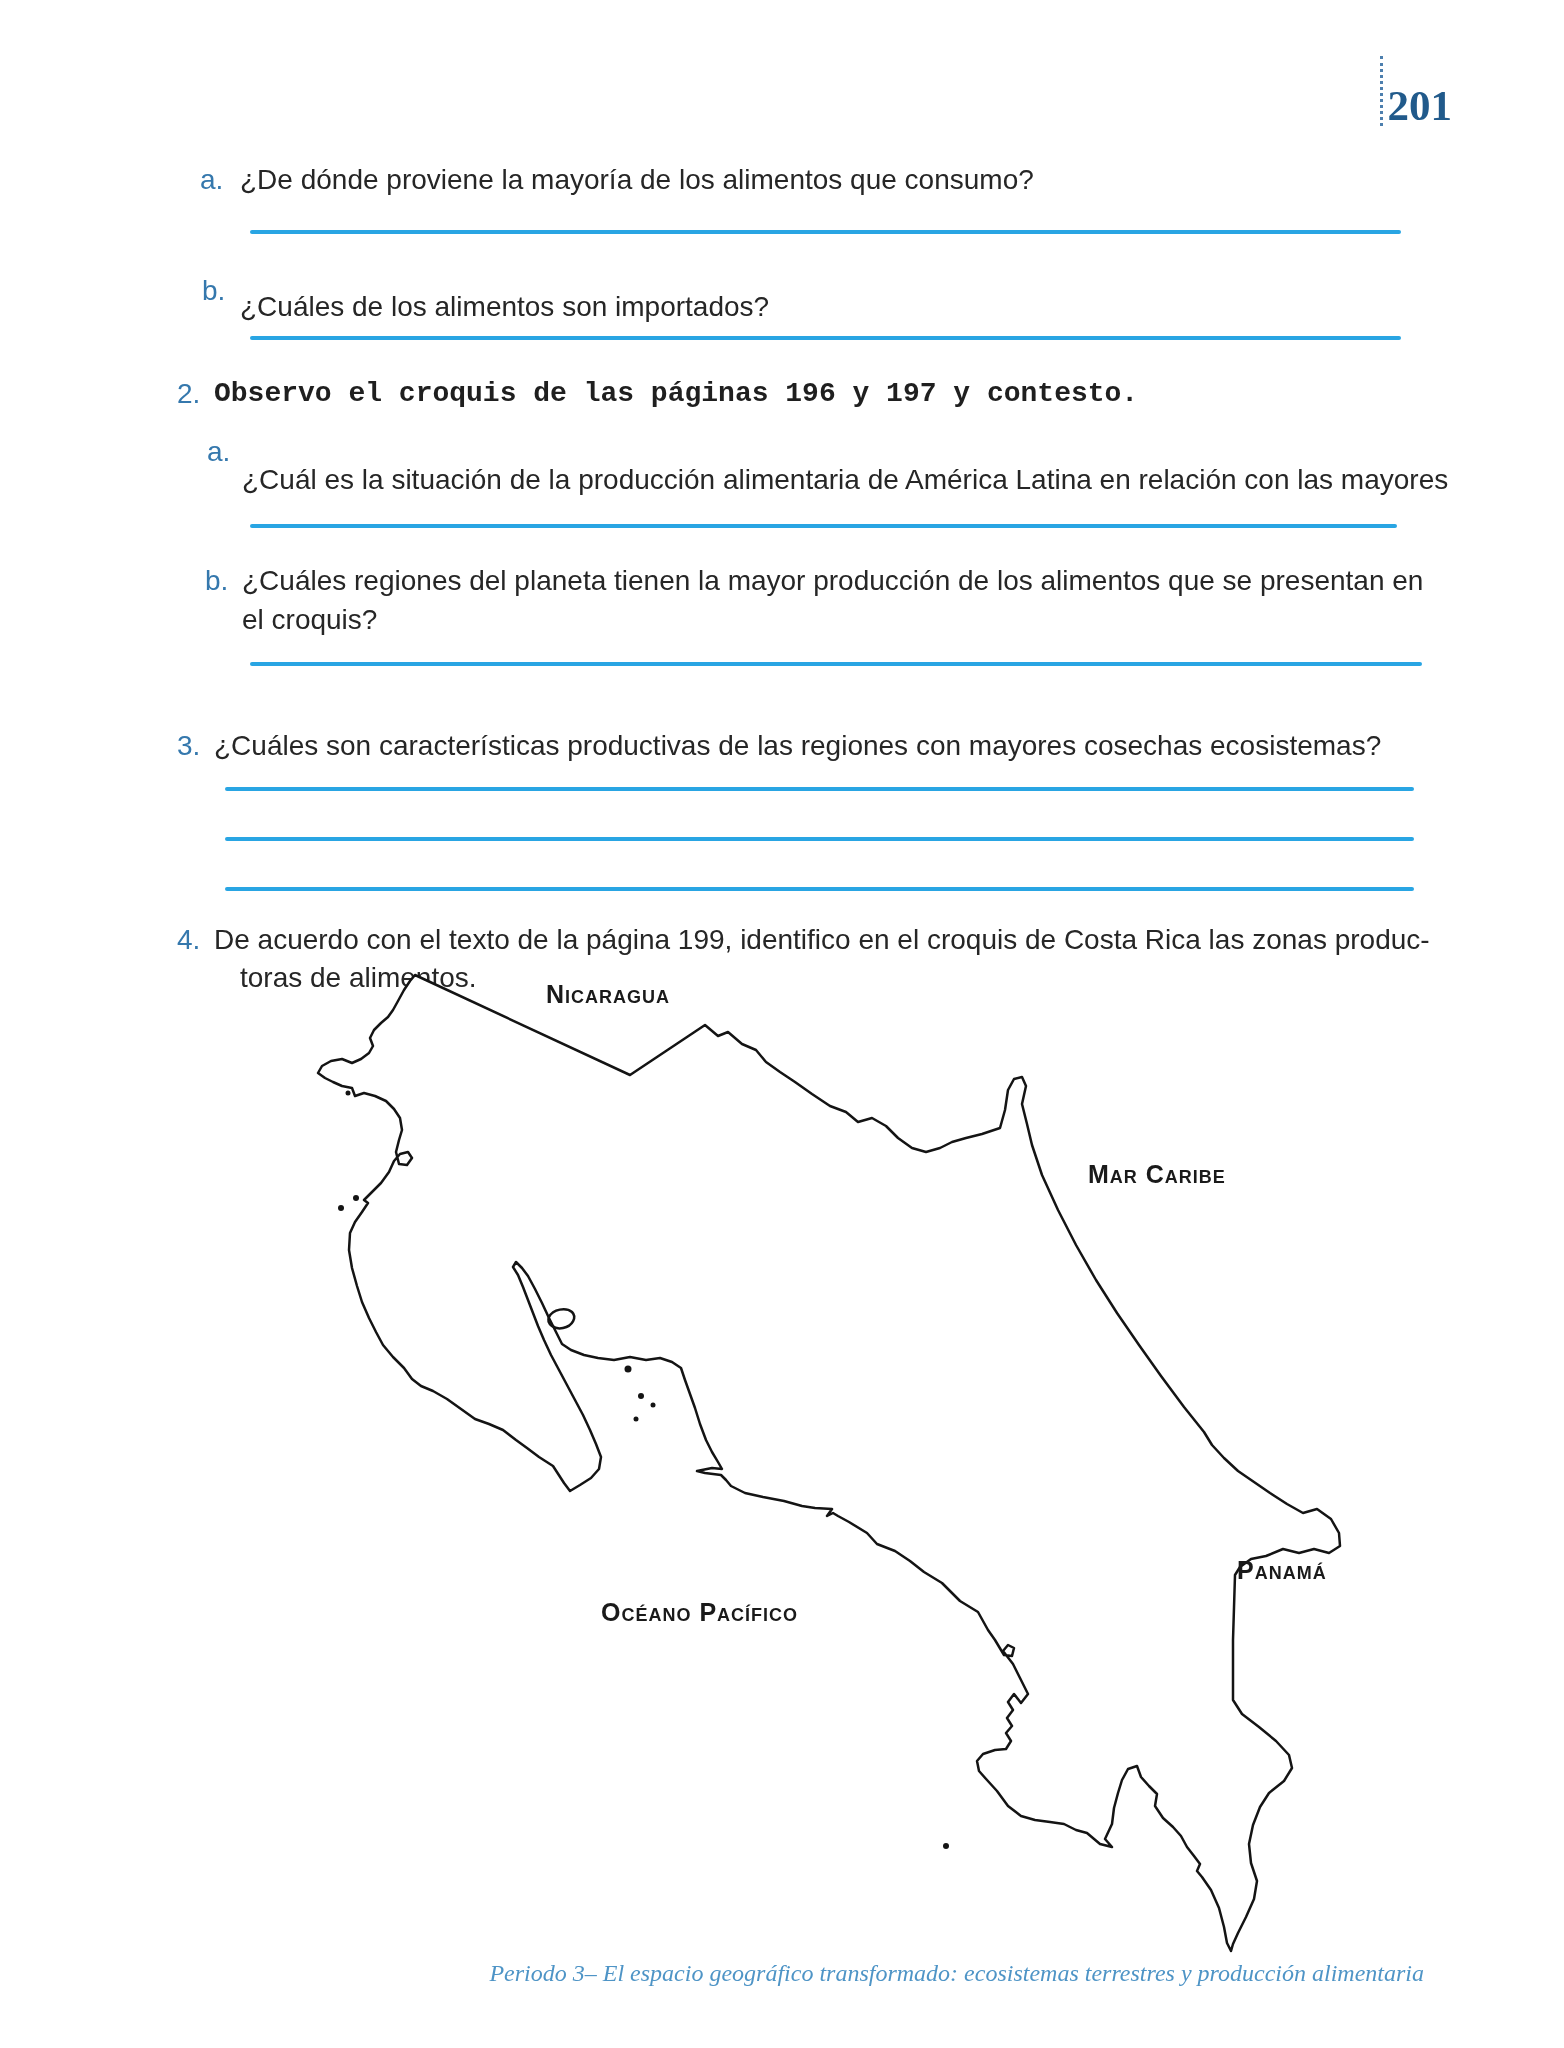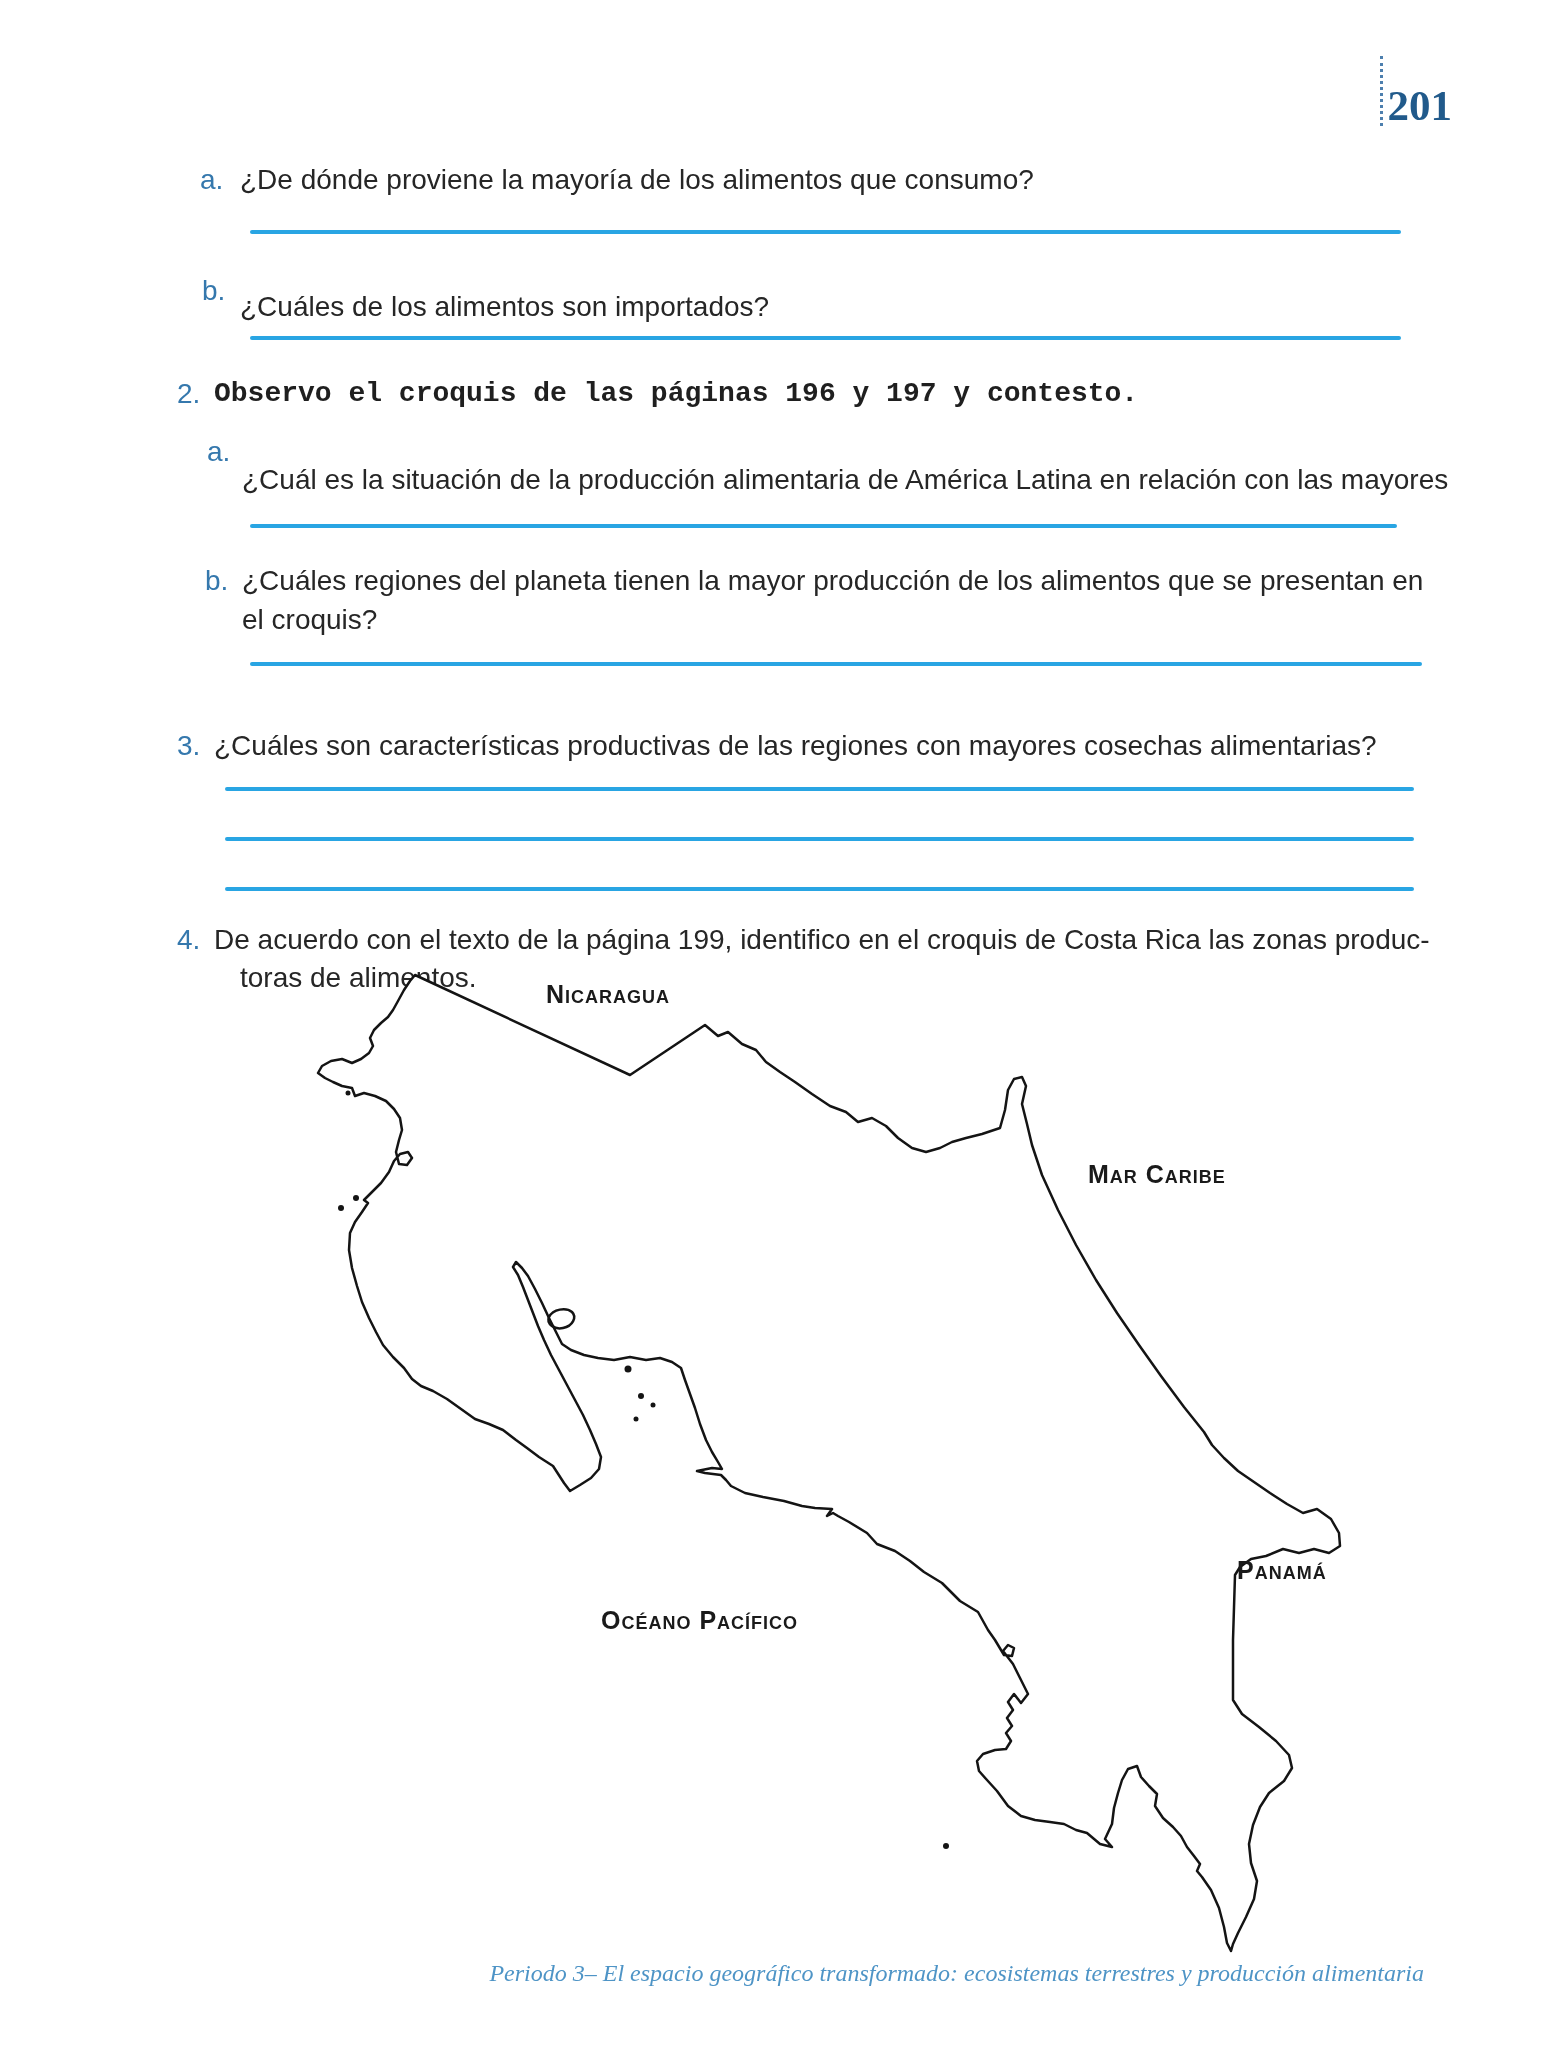--- a/index.html
+++ b/index.html
@@ -55,21 +55,21 @@
   <div class="lbl" style="left:207px; top:435px;">a.</div>
   <div class="txt" style="left:242px; top:435px;margin-top:28px;">¿Cuál es la situación de la producción alimentaria de América Latina en relación con las mayores</div>
   <div class="ans" style="left:250px; top:524px; width:1147px;"></div>
 
   <div class="lbl" style="left:205px; top:564px;">b.</div>
   <div class="txt" style="left:242px; top:564px;">¿Cuáles regiones del planeta tienen la mayor producción de los alimentos que se presentan en</div>
   <div class="txt" style="left:242px; top:603px;">el croquis?</div>
   <div class="ans" style="left:250px; top:662px; width:1172px;"></div>
 
   <div class="lbl" style="left:177px; top:729px;">3.</div>
-  <div class="txt" style="left:214px; top:729px;">¿Cuáles son características productivas de las regiones con mayores cosechas alimentarias?</div>
+  <div class="txt" style="left:214px; top:729px;">¿Cuáles son características productivas de las regiones con mayores cosechas ecosistemas?</div>
   <div class="ans" style="left:225px; top:787px; width:1189px;"></div>
   <div class="ans" style="left:225px; top:837px; width:1189px;"></div>
   <div class="ans" style="left:225px; top:887px; width:1189px;"></div>
 
   <div class="lbl" style="left:177px; top:923px;">4.</div>
   <div class="txt" style="left:214px; top:923px;">De acuerdo con el texto de la página 199, identifico en el croquis de Costa Rica las zonas produc-</div>
   <div class="txt" style="left:240px; top:961px;">toras de alimentos.</div>
 
   <svg class="map" width="1564" height="2048" viewBox="0 0 1564 2048">
     <path class="land" d="
@@ -119,18 +119,18 @@
     <circle class="islet" cx="653" cy="1405" r="2.5"></circle>
     <circle class="islet" cx="636" cy="1419" r="2.5"></circle>
     <circle class="islet" cx="356" cy="1198" r="3"></circle>
     <circle class="islet" cx="341" cy="1208" r="3"></circle>
     <circle class="islet" cx="348" cy="1093" r="2.5"></circle>
     <circle class="islet" cx="946" cy="1846" r="3"></circle>
   </svg>
 
   <div class="map-label" style="left:546px; top:980px;">Nicaragua</div>
   <div class="map-label" style="left:1088px; top:1160px;">Mar Caribe</div>
-  <div class="map-label" style="left:601px; top:1598px;margin-top:8px;">Océano Pacífico</div>
+  <div class="map-label" style="left:601px; top:1598px;">Océano Pacífico</div>
   <div class="map-label" style="left:1237px; top:1556px;">Panamá</div>
 
   <div class="footer">Periodo 3– El espacio geográfico transformado: ecosistemas terrestres y producción alimentaria</div>
 
 </div>
 
 </body></html>

